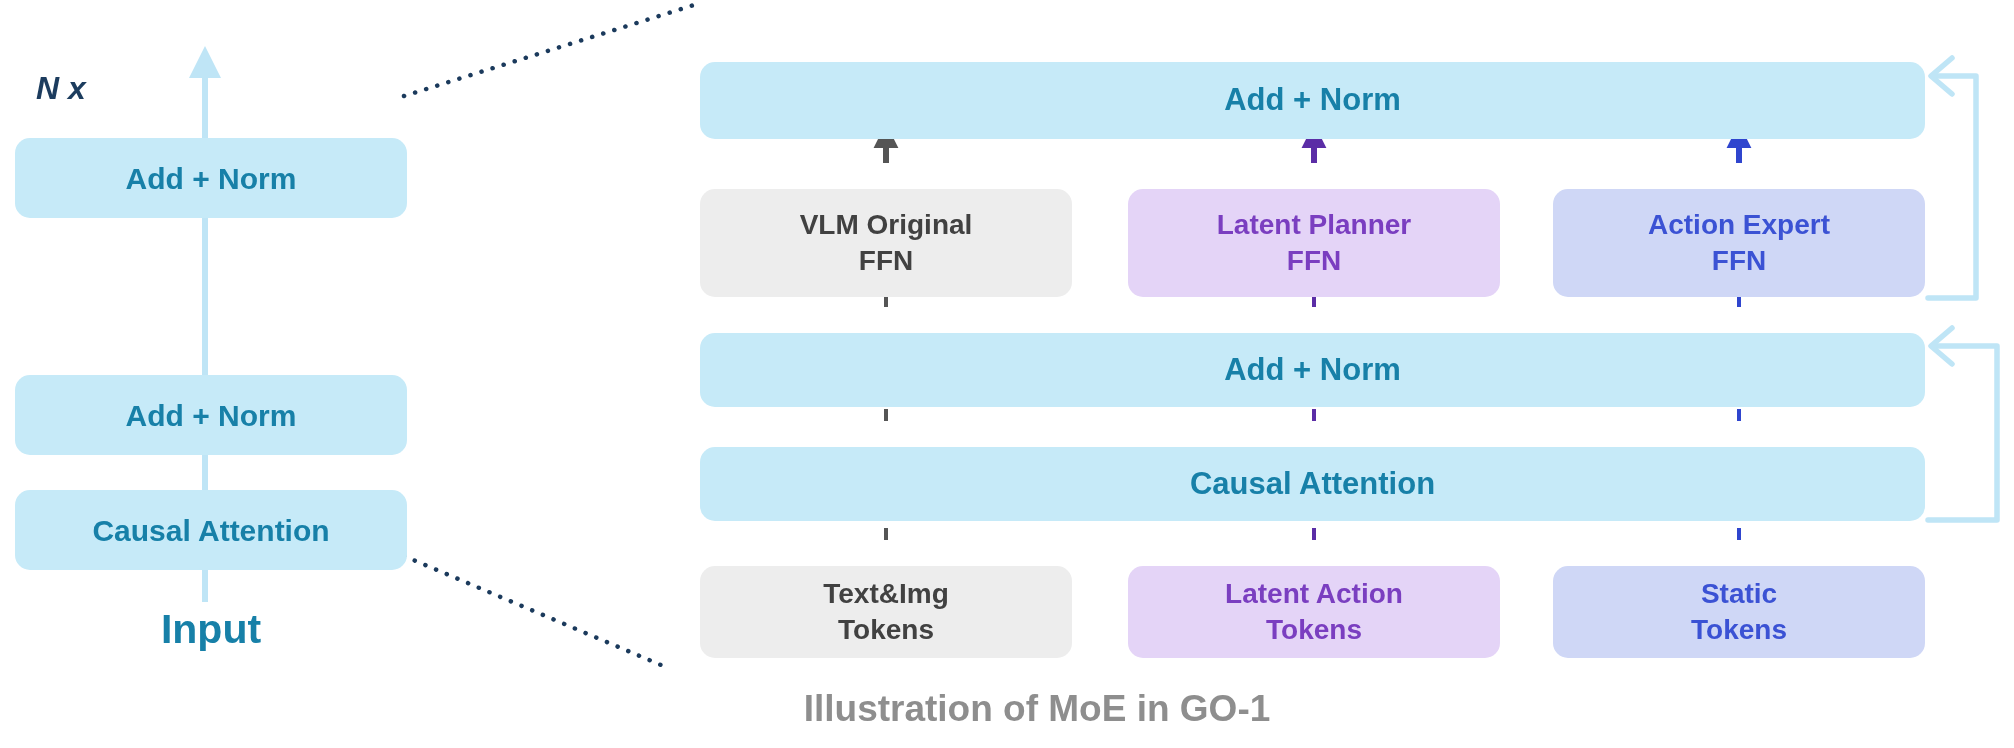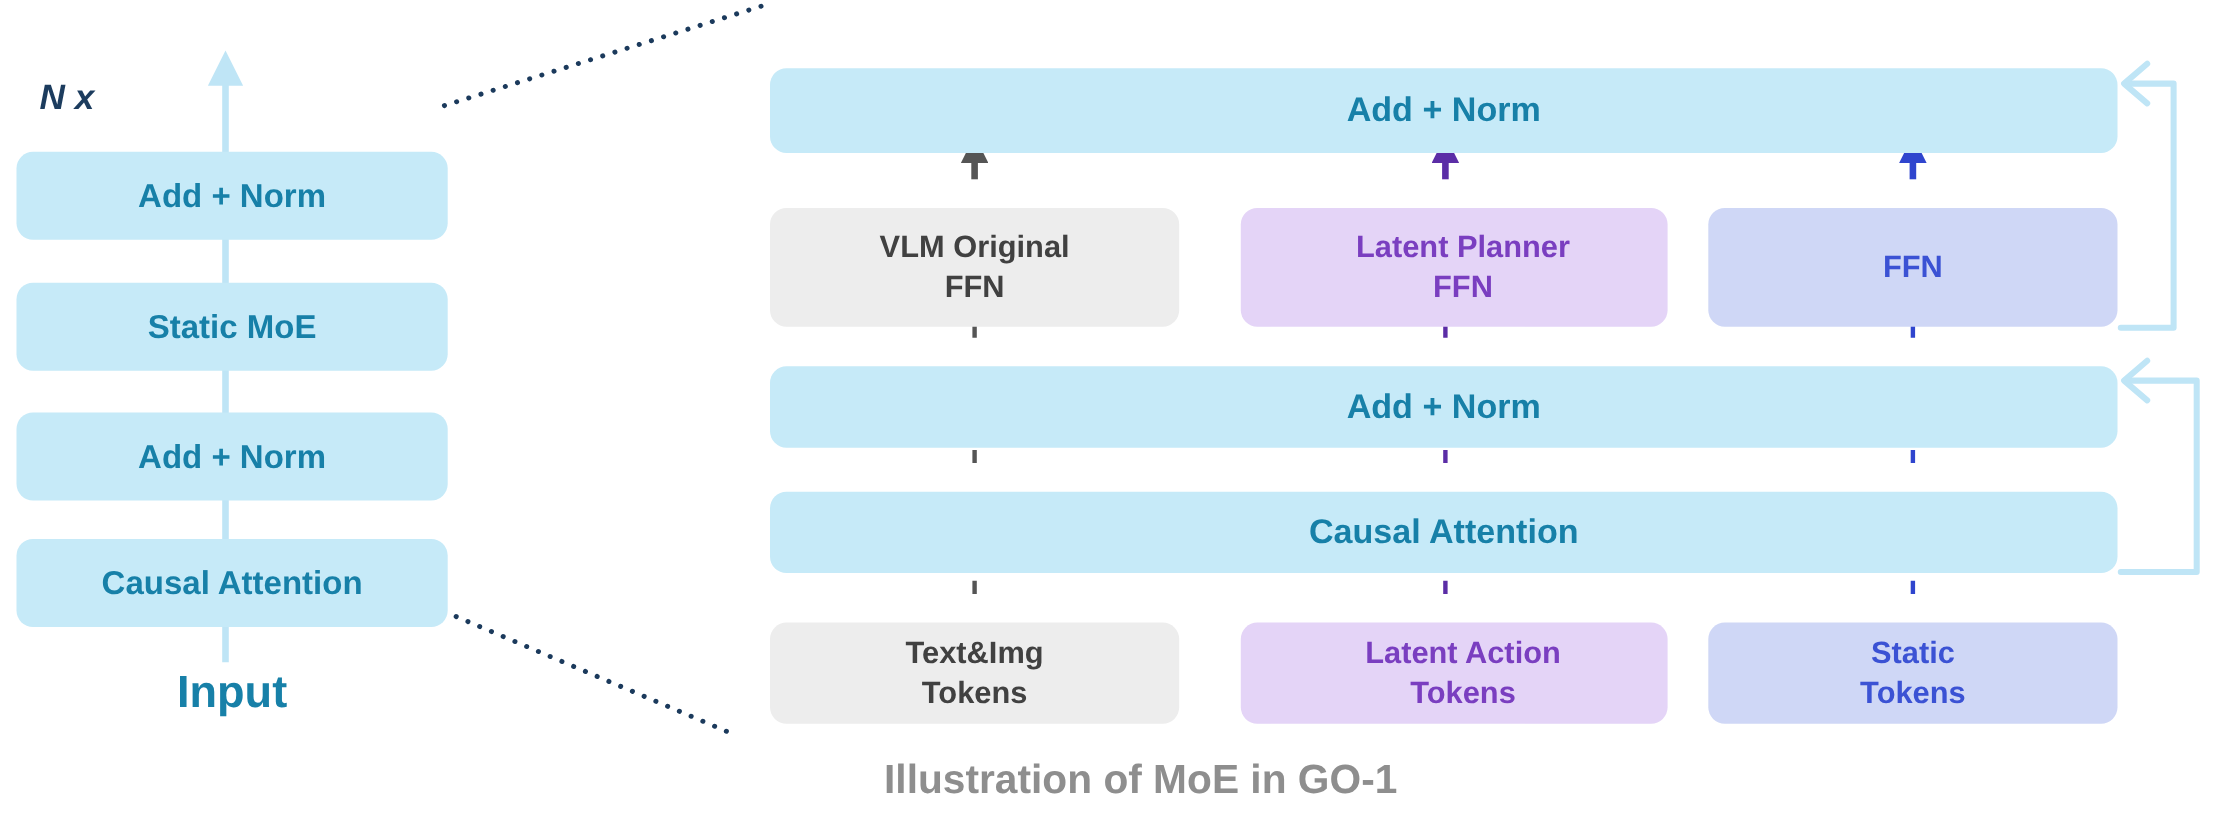--- a/index.html
+++ b/index.html
@@ -21,21 +21,21 @@
     align-items: center;
     justify-content: center;
     font-weight: bold;
     text-align: center;
     line-height: 1.3;
     margin-top: 24px;
   }
   
   .lightblue { background: var(--lightblue_bg, #C6EAF8); color: var(--teal_text, #1780A8); }
   .gray      { background: var(--gray_bg, #EDEDED);      color: var(--gray_text, #414141); }
-  .purple    { background: var(--purple_bg, #E4D4F7);    color: var(--purple_text, #7A3EC0); padding-left: 16px; }
+  .purple    { background: var(--purple_bg, #E4D4F7);    color: var(--purple_text, #7A3EC0); }
   .blue      { background: var(--blue_bg, #CFD7F6);      color: var(--blue_text, #3B52D4); }
 
   
   .repeat-label {
     position: absolute; left: 36px; top: 28px;
     font-size: 32px; font-weight: bold; font-style: italic;
     color: var(--navy_text, #1C3C5E);
     margin-top: 42px;
   }
   .lblock { left: 15px; width: 392px; height: 80px; font-size: 30px; }
@@ -129,39 +129,39 @@
     </g>
     <g class="skipline">
       <polyline points="1936,346 1997,346 1997,520 1928,520"></polyline>
       <polyline points="1952,328 1931,346 1952,364"></polyline>
     </g>
   </svg>
 
   <div class="repeat-label">N x</div>
 
   <div class="box lightblue lblock" style="top:114px">Add + Norm</div>
-  <div class="box lightblue lblock" style="top:233px">Static MoE</div>
   <div class="box lightblue lblock" style="top:351px">Add + Norm</div>
   <div class="box lightblue lblock" style="top:466px">Causal Attention</div>
 
   <div class="input-label">Input</div>
 
   <div class="box lightblue bar" style="top:38px;height:77px">Add + Norm</div>
   <div class="box lightblue bar" style="top:309px;height:74px">Add + Norm</div>
   <div class="box lightblue bar" style="top:423px;height:74px">Causal Attention</div>
 
   <div class="box gray cell" style="left:700px;top:165px">
     <span>VLM Original</span>
     <span>FFN</span>
   </div>
   <div class="box purple cell" style="left:1128px;top:165px">
     <span>Latent Planner</span>
     <span>FFN</span>
   </div>
   <div class="box blue cell" style="left:1553px;top:165px">
+    <span>Action Expert</span>
     <span>FFN</span>
   </div>
 
   <div class="box gray tokencell" style="left:700px;top:542px">
     <span>Text&amp;Img</span>
     <span>Tokens</span>
   </div>
   <div class="box purple tokencell" style="left:1128px;top:542px">
     <span>Latent Action</span>
     <span>Tokens</span>

